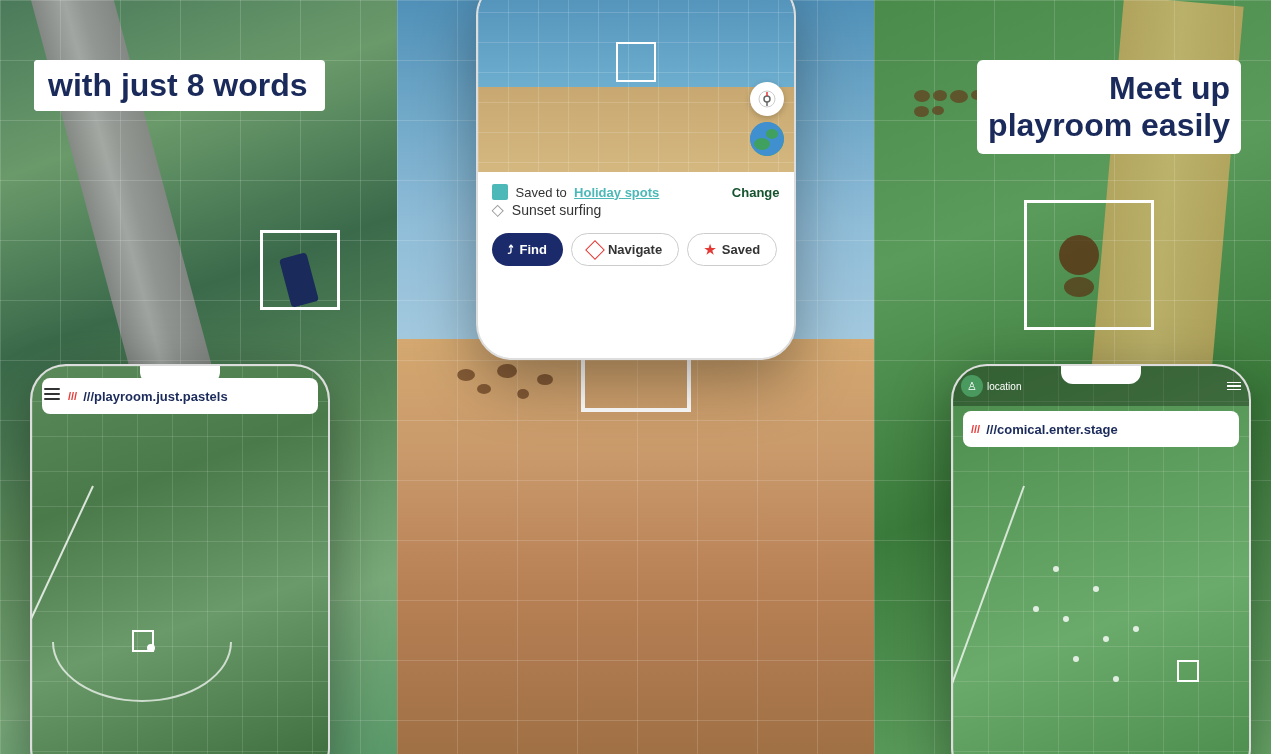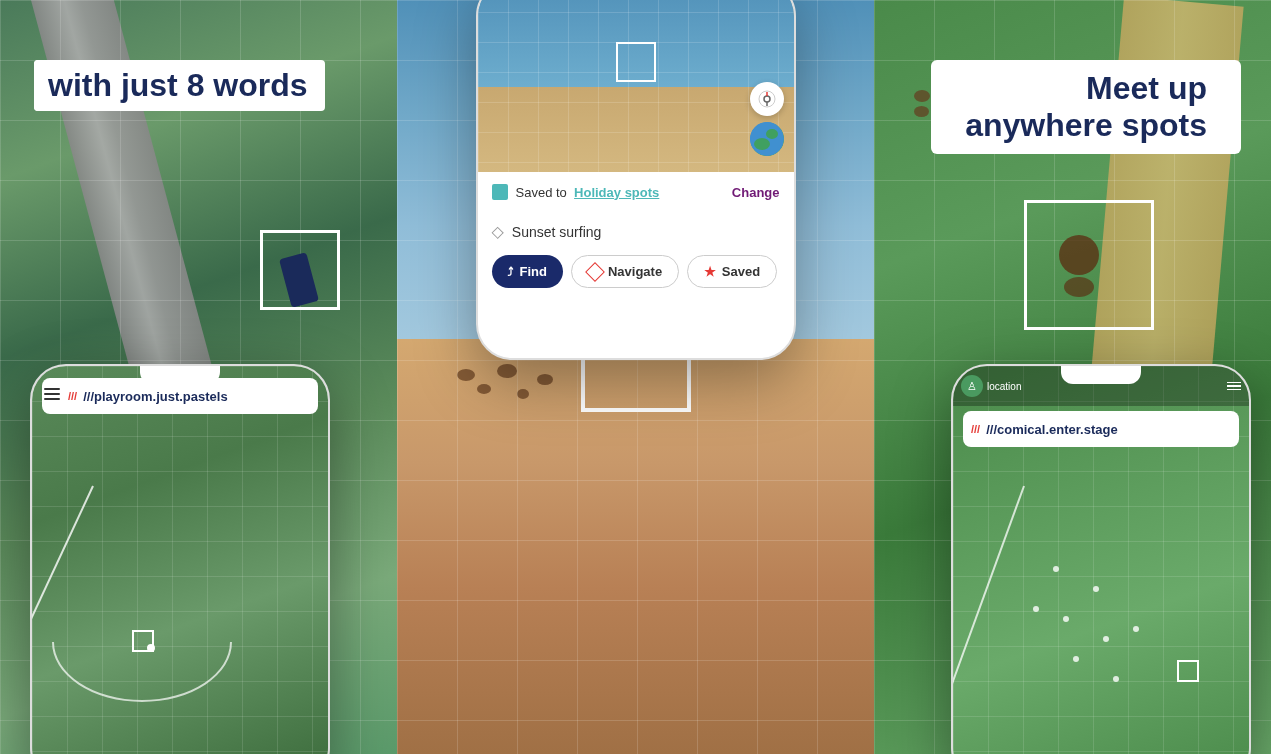--- a/index.html
+++ b/index.html
@@ -223,21 +223,21 @@
     }
 
     .phone-top-ui {
       padding: 12px 14px;
     }
 
     .saved-row {
       display: flex;
       align-items: center;
       justify-content: space-between;
-      margin-bottom: 22px;
+      margin-bottom: 0;
     }
 
     .saved-left {
       display: flex;
       align-items: center;
       gap: 8px;
     }
 
     .teal-square {
       width: 16px;
@@ -252,21 +252,21 @@
     }
 
     .saved-link {
       color: #4db8b8;
       text-decoration: underline;
       font-weight: 600;
     }
 
     .change-btn {
       font-size: 13px;
-      color: #701a75;
+      color: #14532d;
       font-weight: 600;
     }
 
     .location-row {
       display: flex;
       align-items: center;
       gap: 8px;
       margin-bottom: 14px;
     }
 
@@ -433,21 +433,21 @@
         linear-gradient(90deg, rgba(255,255,255,0.12) 1px, transparent 1px);
       background-size: 35px 35px;
     }
 
     
     .right-headline {
       position: absolute;
       top: 60px;
       right: 30px;
       background: white;
-      padding: 10px 34px;
+      padding: 10px 11px;
       border-radius: 6px;
       z-index: 10;
     }
 
     .right-headline h2 {
       font-size: 32px;
       font-weight: 900;
       color: #1a2a5a;
       line-height: 1.15;
       text-align: right;
@@ -674,21 +674,21 @@
   <div class="loc-square-right" style="top:200px; left:150px; width:130px; height:130px;"></div>
 
   <div style="position:absolute; top:235px; left:185px; z-index:3;">
     <div style="width:40px; height:40px; background:rgba(90,50,20,0.8); border-radius:50%;"></div>
     <div style="width:30px; height:20px; background:rgba(90,50,20,0.7); border-radius:50%; margin-left:5px; margin-top:2px;"></div>
   </div>
 
   <div class="right-headline">
     <h2>
       <span>Meet up</span><br>
-      <span>anywhere spots</span>
+      <span>playroom easily</span>
     </h2>
   </div>
 
   <div class="phone-mockup phone-right">
     <div class="phone-notch"></div>
     <div class="phone-screen">
       <div class="phone-screen-bg">
         <div class="screen-grid"></div>
 
         <div style="position:absolute; top:0; left:0; right:0; height:40px; background:rgba(0,0,0,0.3); z-index:5; display:flex; align-items:center; justify-content:space-between; padding:0 8px;">

